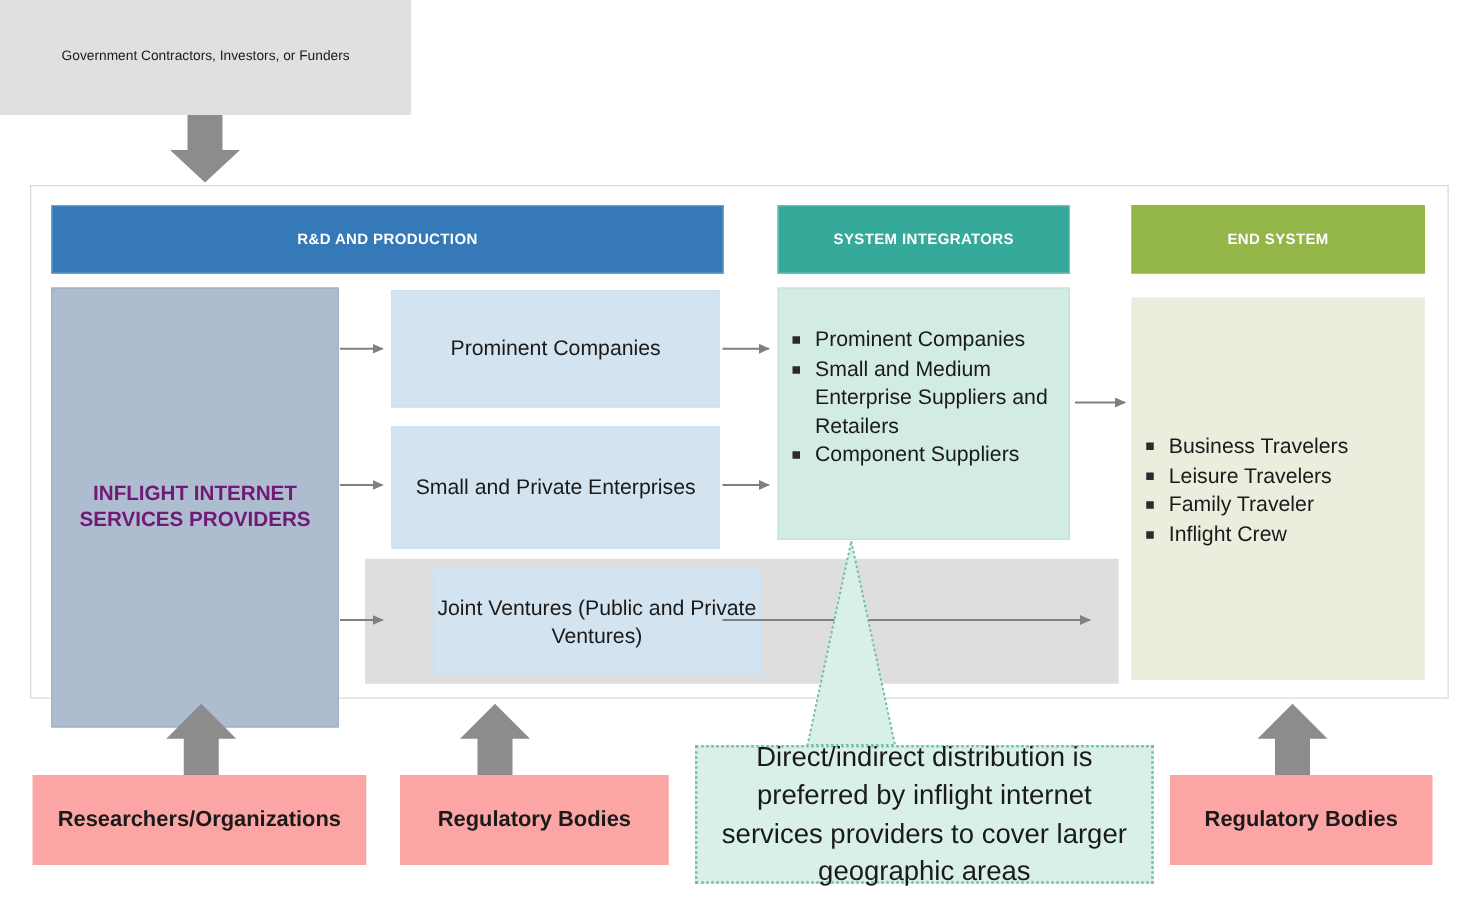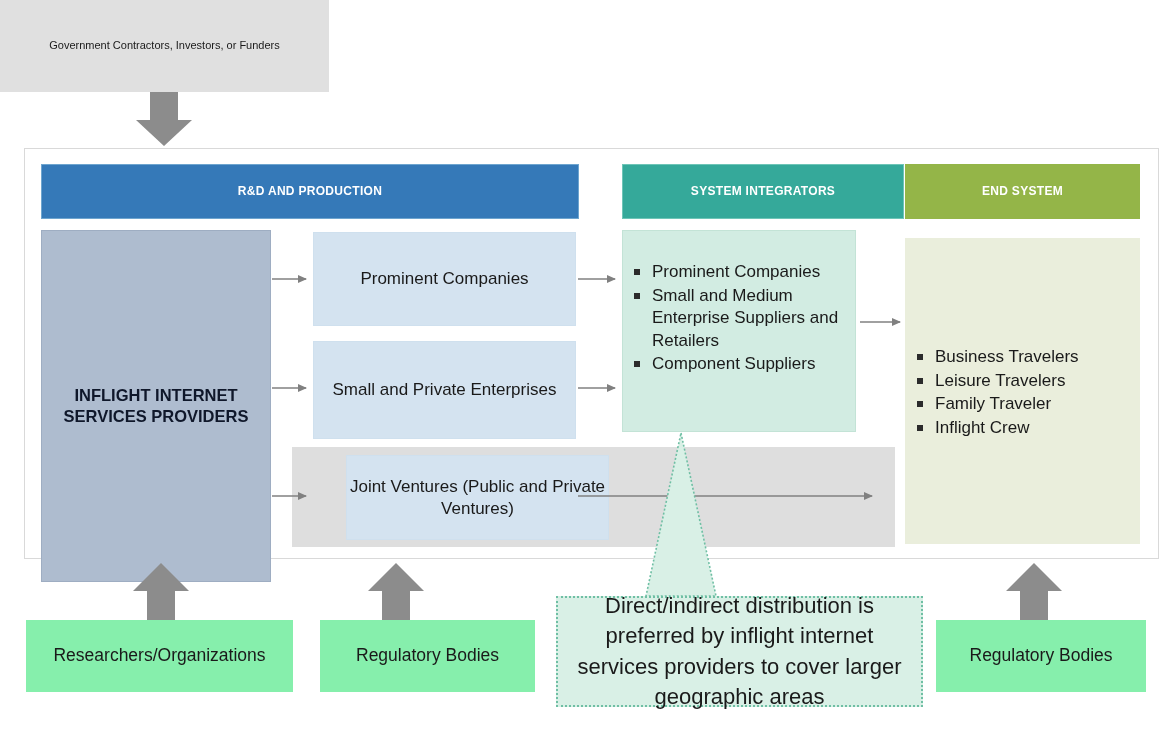--- a/index.html
+++ b/index.html
@@ -53,32 +53,32 @@
   
   .hdr {
     color: #ffffff;
     font-weight: bold;
     font-size: 12px;
     letter-spacing: 0.3px;
     top: 164px;
     height: 55px;
   }
   .hdr-rd      { left: 41px;  width: 538px; background: #3579b8; border: 1px solid #6ea5cf; }
-  .hdr-si      { left: 622px; width: 282px; background: #35a99a; border: 1px solid #6ec5b7; }
+  .hdr-si      { left: 622px; width: 234px; background: #35a99a; border: 1px solid #6ec5b7; }
   .hdr-eu      { left: 905px; width: 235px; background: #94b548; }
 
   
   .provider {
     left: 41px; top: 230px;
     width: 230px; height: 352px;
     background: #aebccf;
     border: 1px solid #9eadc2;
     font-weight: bold;
     font-size: 16.5px;
-    color: #0f172a;
+    color: #701a75;
   }
 
   
   .lblue {
     background: #d4e3f0;
     border: 1px solid #cfe0ee;
     font-size: 17px;
   }
   .box-prominent { left: 313px; top: 232px; width: 263px; height: 94px; }
   .box-smallpriv { left: 313px; top: 341px; width: 263px; height: 98px; }
@@ -125,24 +125,25 @@
     top: 8px;
     width: 6px;
     height: 6px;
     background: #2b2b2b;
   }
   .si-list { left: 632px; top: 261px; width: 218px; }
   .eu-list { left: 915px; top: 346px; width: 222px; }
 
   
   .bottom-box {
-    background: #86efac;
+    background: #fca5a5;
     font-size: 17.5px;
     top: 620px;
     height: 72px;
+    font-weight: bold;
   }
   .bb-research { left: 26px;  width: 267px; }
   .bb-reg1     { left: 320px; width: 215px; }
   .bb-reg3     { left: 936px; width: 210px; }
 
   
   .callout {
     left: 556px; top: 596px;
     width: 367px; height: 111px;
     background: #d9f0e6;

